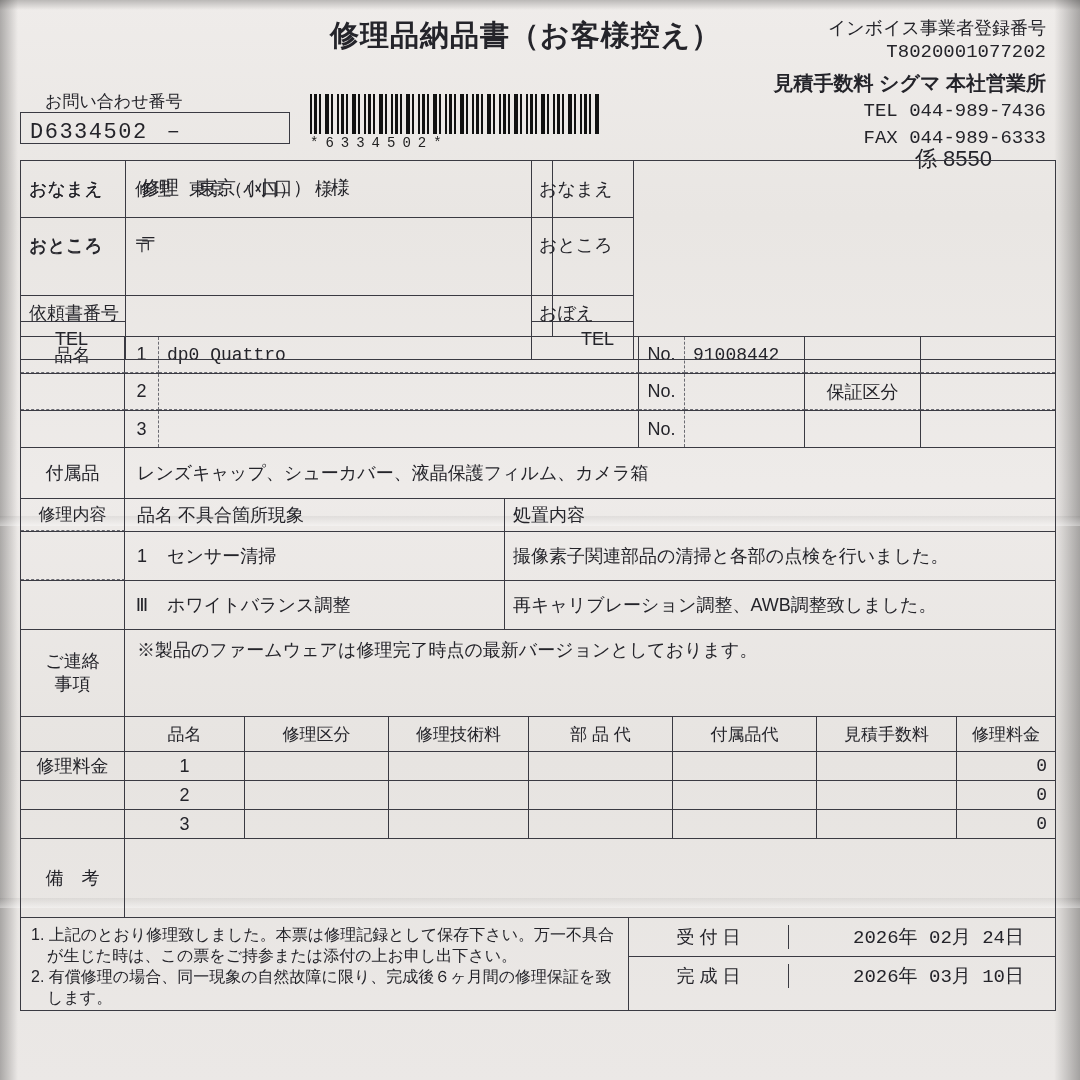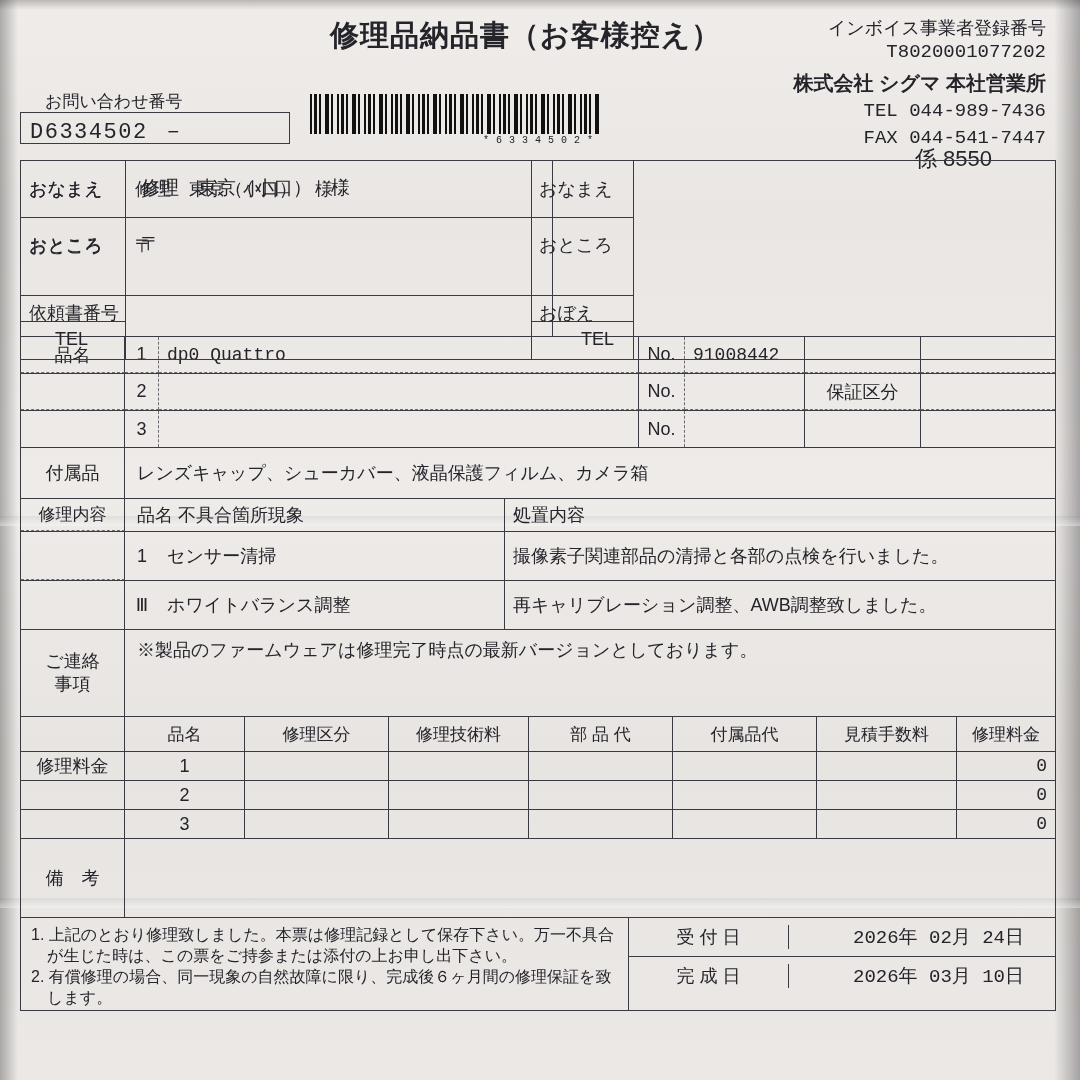--- a/index.html
+++ b/index.html
@@ -125,23 +125,23 @@
     width: 100%; height: 40px;
     background-image: repeating-linear-gradient(90deg,
       #111 0 2px, transparent 2px 4px,
       #111 4px 7px, transparent 7px 9px,
       #111 9px 11px, transparent 11px 15px,
       #111 15px 19px, transparent 19px 21px,
       #111 21px 23px, transparent 23px 27px);
   }
   #barcode-digits {
     margin-top: 1px;
-    text-align: right;
+    text-align: left;
     font-family: "Liberation Mono", monospace;
-    font-size: 10px;
+    font-size: 14px;
     letter-spacing: 7px;
     color: #222;
   }
 
   
   #sheet {
     position: absolute;
     left: 20px; top: 160px;
     width: 1036px;
     border: 1.5px solid #3a3a42;
@@ -215,25 +215,25 @@
   <div class="crease" style="top:516px;"></div>
   <div class="crease" style="top:898px;"></div>
 
   <div id="doc-title">修理品納品書（お客様控え）</div>
 
   <div id="invoice-block">
     <div>インボイス事業者登録番号</div>
     <div class="line-num">T8020001077202</div>
   </div>
 
-  <div id="company-name">株式会社 シグマ 本社営業所</div>
+  <div id="company-name">見積手数料 シグマ 本社営業所</div>
 
   <div id="company-tel">
     <div>TEL 044-989-7436</div>
-    <div>FAX 044-541-7447</div>
+    <div>FAX 044-989-6333</div>
   </div>
 
   <div id="kakari">係 8550</div>
 
   <div id="inquiry-label">お問い合わせ番号</div>
   <div id="inquiry-box"></div>
   <div id="inquiry-value">D6334502 －</div>
 
   <div id="barcode-wrap">
     <div id="barcode"></div>

